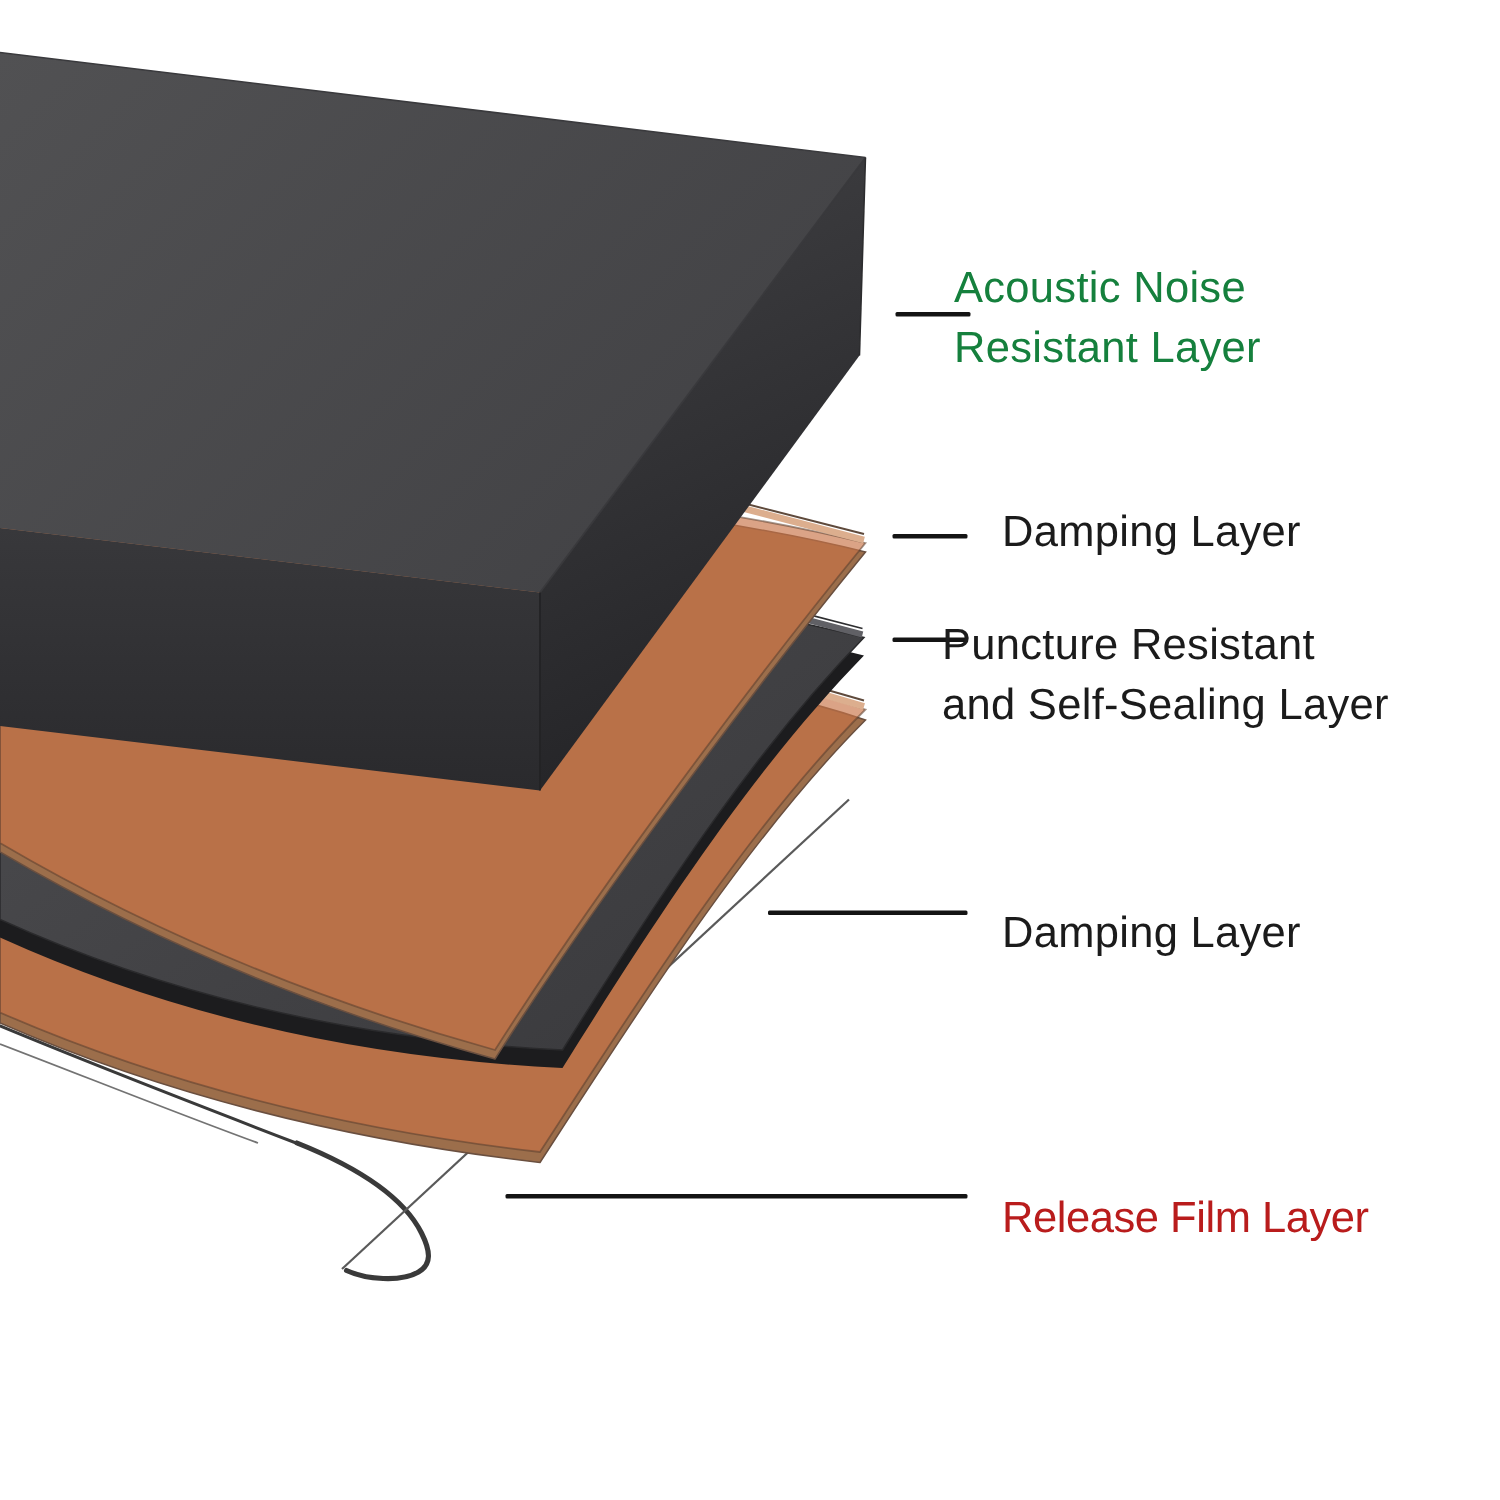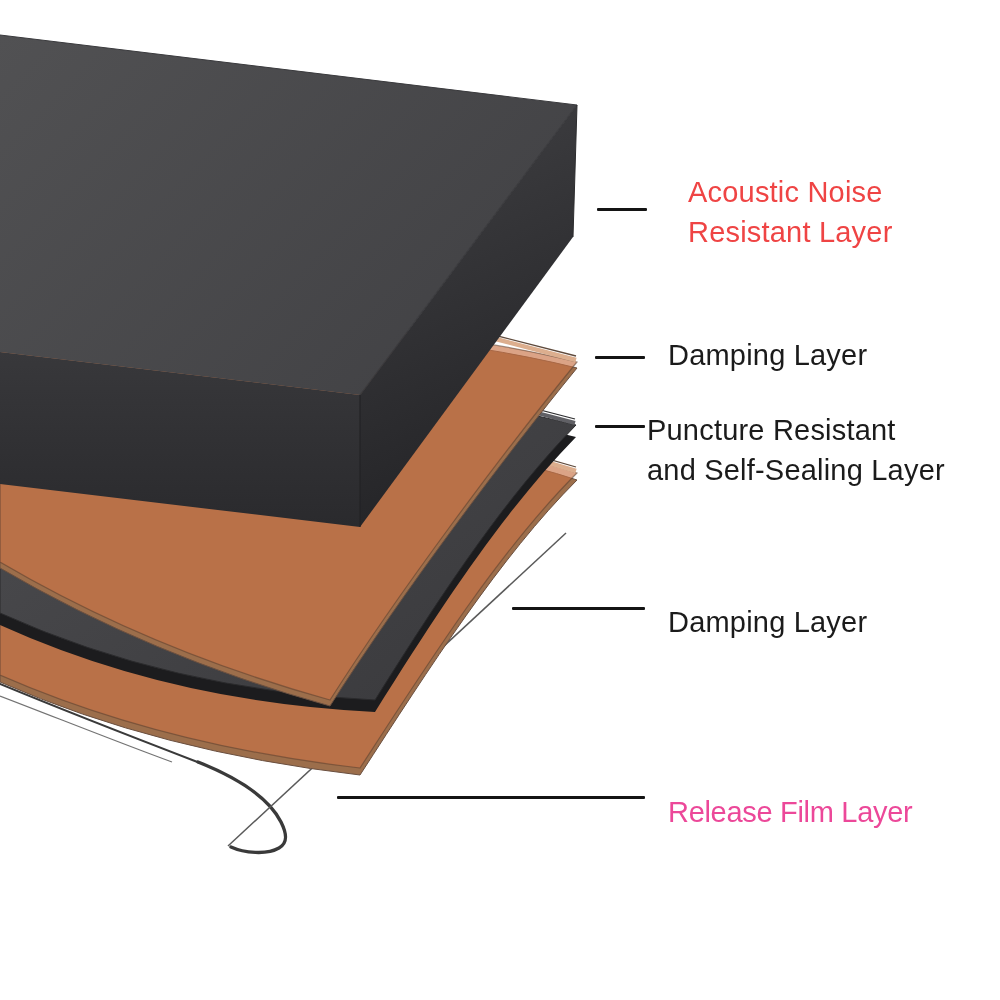--- a/index.html
+++ b/index.html
@@ -89,35 +89,35 @@
       <path d="M 577,105 L 573,237" stroke="#2c2c2e" stroke-width="1" fill="none"></path>
     </g>
   </svg>
 
   <div class="leader" style="left: 597px; top: 208px; width: 50px; background-color: rgb(20, 20, 20);"></div>
   <div class="leader" style="left: 595px; top: 356px; width: 50px; background-color: rgb(20, 20, 20);"></div>
   <div class="leader" style="left: 595px; top: 425px; width: 50px; background-color: rgb(20, 20, 20);"></div>
   <div class="leader" style="left: 512px; top: 607px; width: 133px; background-color: rgb(20, 20, 20);"></div>
   <div class="leader" style="left: 337px; top: 796px; width: 308px; background-color: rgb(20, 20, 20);"></div>
 
-  <div class="label" style="left: 688px; top: 172px; color: #ef4444;">
+  <div class="label" style="left: 636px; top: 172px; color: #15803d;">
     <div>Acoustic Noise</div>
     <div>Resistant Layer</div>
   </div>
 
   <div class="label" style="left: 668px; top: 335px; color: rgb(27, 27, 27);">
     <div>Damping Layer</div>
   </div>
 
-  <div class="label" style="left: 647px; top: 410px; color: rgb(27, 27, 27);">
+  <div class="label" style="left: 628px; top: 410px; color: rgb(27, 27, 27);">
     <div>Puncture Resistant</div>
     <div>and Self-Sealing Layer</div>
   </div>
 
   <div class="label" style="left: 668px; top: 602px; color: rgb(27, 27, 27);">
     <div>Damping Layer</div>
   </div>
 
-  <div class="label" style="left: 668px; top: 792px; letter-spacing: -0.3px; color: #ec4899;">
+  <div class="label" style="left: 668px; top: 792px; letter-spacing: -0.3px; color: #b91c1c;">
     <div>Release Film Layer</div>
   </div>
 
 </div>
 
 </body></html>

